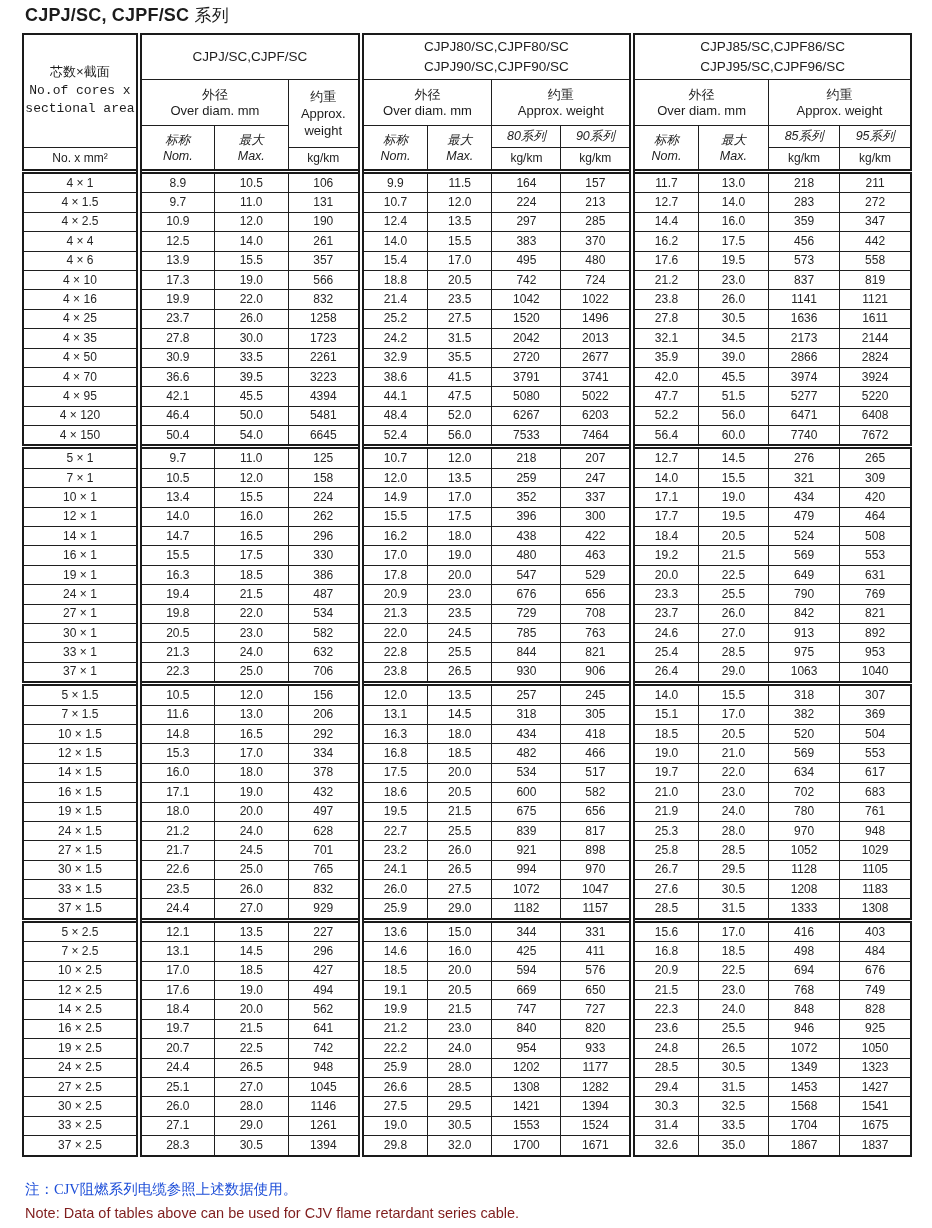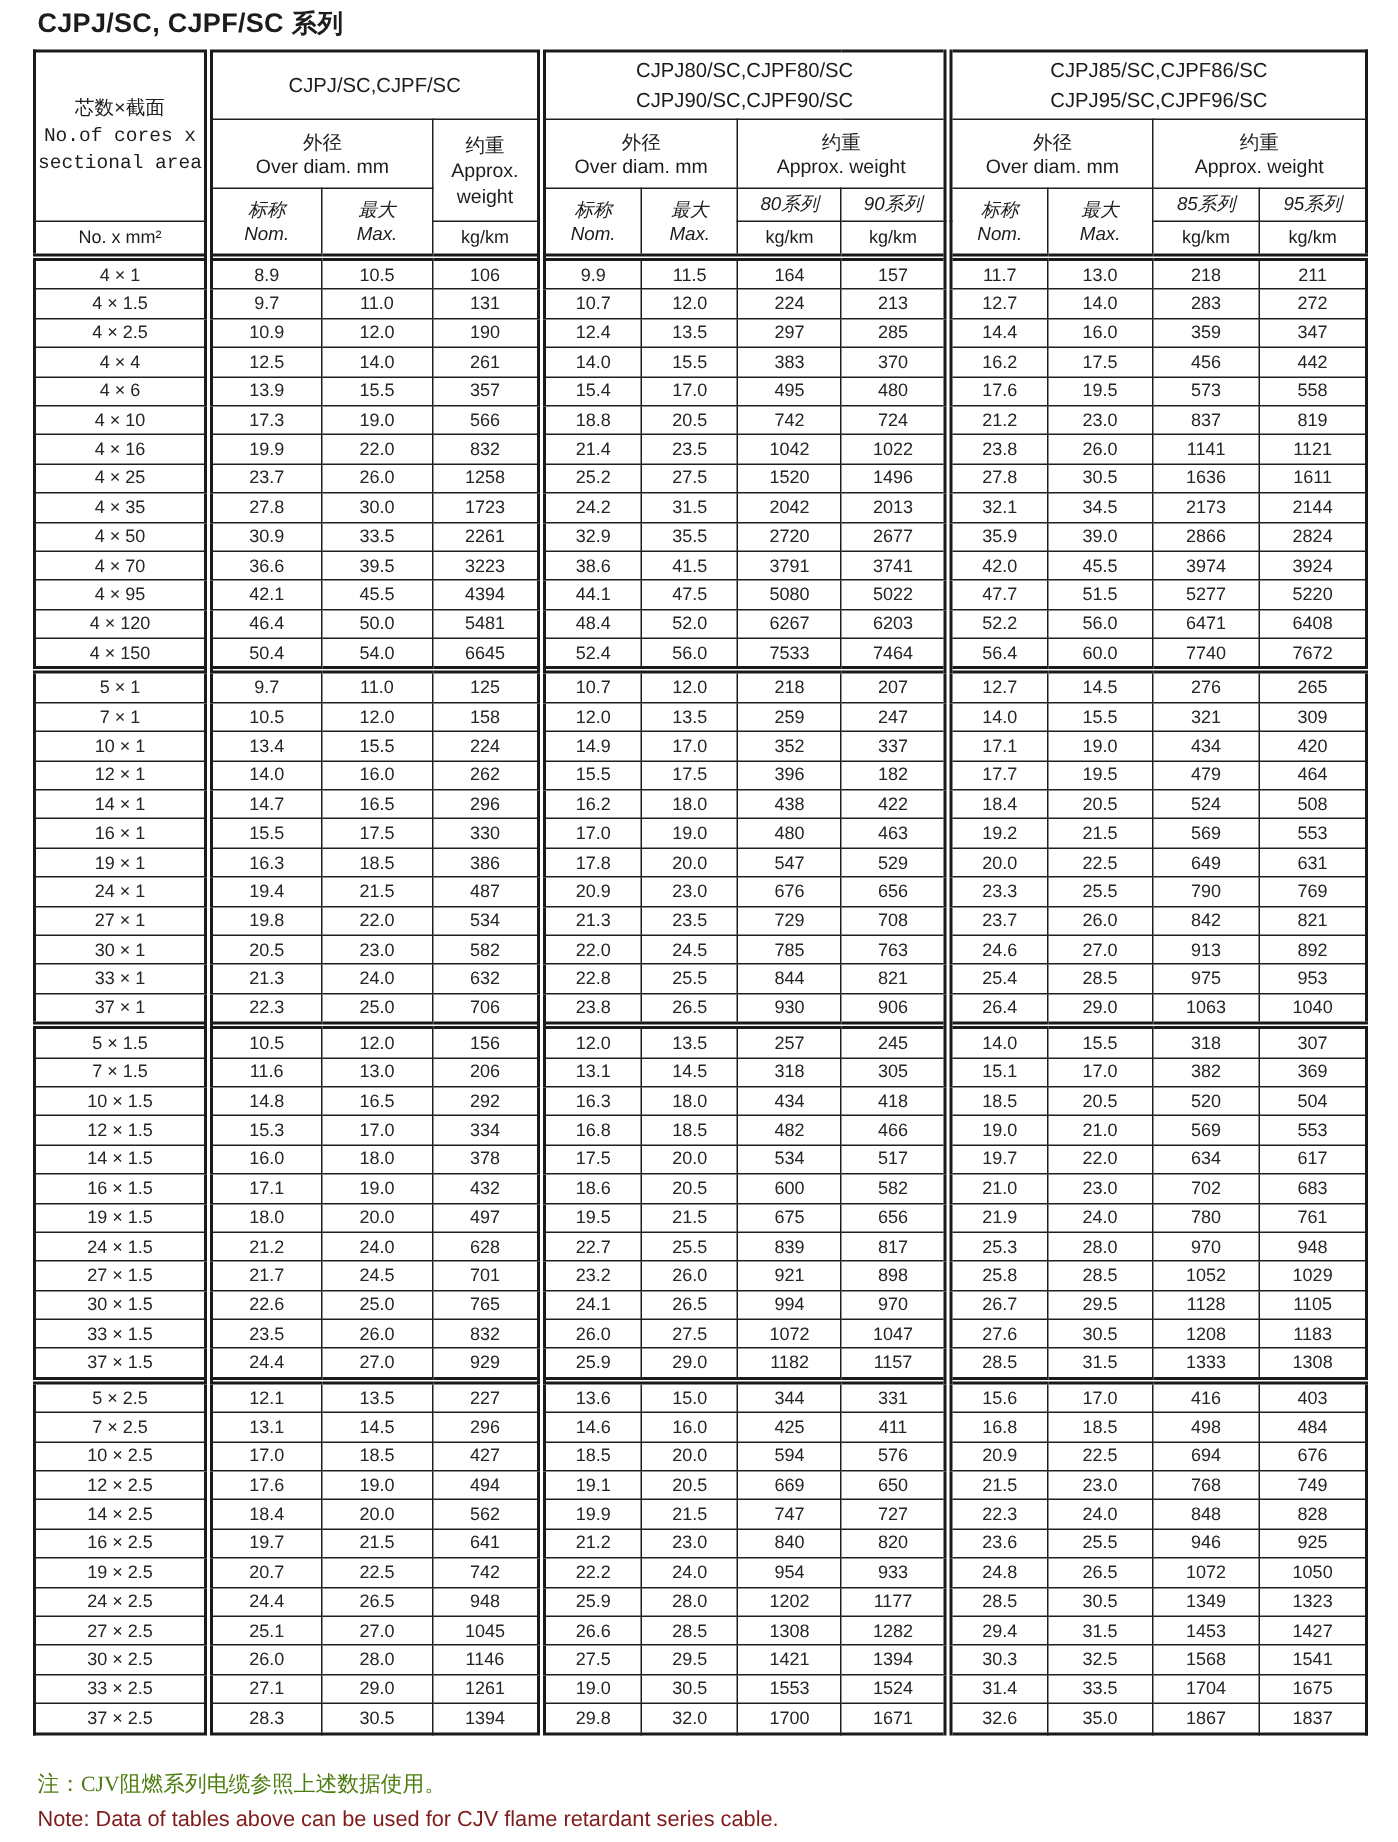--- a/index.html
+++ b/index.html
@@ -1,34 +1,34 @@
 <!DOCTYPE html>
 <html><head>
 <meta charset="utf-8">
 <style>
   html,body{margin:0;padding:0;background:#ffffff;}
   body{width:932px;height:1228px;position:relative;font-family:"Liberation Sans",sans-serif;color:#1c1c1c;-webkit-font-smoothing:antialiased;}
   .page{position:absolute;inset:0;}
   .title{position:absolute;left:25px;top:4px;margin:0;font-size:18px;font-weight:bold;letter-spacing:.2px;white-space:nowrap;}
-  .title .zh{font-weight:700;font-size:17px;}
+  .title .zh{font-weight:400;font-size:17px;}
   table.spec{position:absolute;left:22px;top:33px;width:890px;border-collapse:collapse;table-layout:fixed;border:2px solid #1a1a1a;}
   th,td{border:1px solid #1f1f1f;padding:0;text-align:center;vertical-align:middle;font-weight:normal;overflow:hidden;}
   thead th{font-size:13px;line-height:15px;}
   .hr1 th{height:44px;}
   .hr2 th{height:45px;}
   .hr3 th{height:21px;font-size:12.5px;font-style:italic;}
   .hr4 th{height:21px;font-size:12px;}
   .gtitle{font-size:13.5px;line-height:20px;}
   .two div{line-height:16px;}
   .corner{font-size:13px;line-height:18px;font-family:Liberation Mono, monospace;}
   .wt3 div{line-height:17px;font-size:13px;}
   .dl{border-left:6px double #1a1a1a;}
   tbody td{height:18.4px;font-size:12px;line-height:13px;color:#252525;}
   tr.sec-start td{border-top:5px double #1a1a1a;margin-top:35px;}
-  .note-zh{position:absolute;left:25px;top:1180px;font-family:"Liberation Serif",serif;font-size:14.5px;color:#4d7c0f;white-space:nowrap;}
+  .note-zh{position:absolute;left:25px;top:1180px;font-family:"Liberation Serif",serif;font-size:14.5px;color:#1d4ed8;white-space:nowrap;}
   .note-en{position:absolute;left:25px;top:1205px;font-size:14.5px;color:#7f1d1d;white-space:nowrap;}
 </style>
 </head>
 <body>
 
 <div class="page">
 
   <h1 class="title"><span>CJPJ/SC, CJPF/SC</span> <span class="zh">系列</span></h1>
 
   <table class="spec">
@@ -371,21 +371,21 @@
           <td>420</td>
         </tr>
         <tr>
           <td>12 × 1</td>
           <td class="dl">14.0</td>
           <td>16.0</td>
           <td>262</td>
           <td class="dl">15.5</td>
           <td>17.5</td>
           <td>396</td>
-          <td>182</td>
+          <td>300</td>
           <td class="dl">17.7</td>
           <td>19.5</td>
           <td>479</td>
           <td>464</td>
         </tr>
         <tr>
           <td>14 × 1</td>
           <td class="dl">14.7</td>
           <td>16.5</td>
           <td>296</td>

